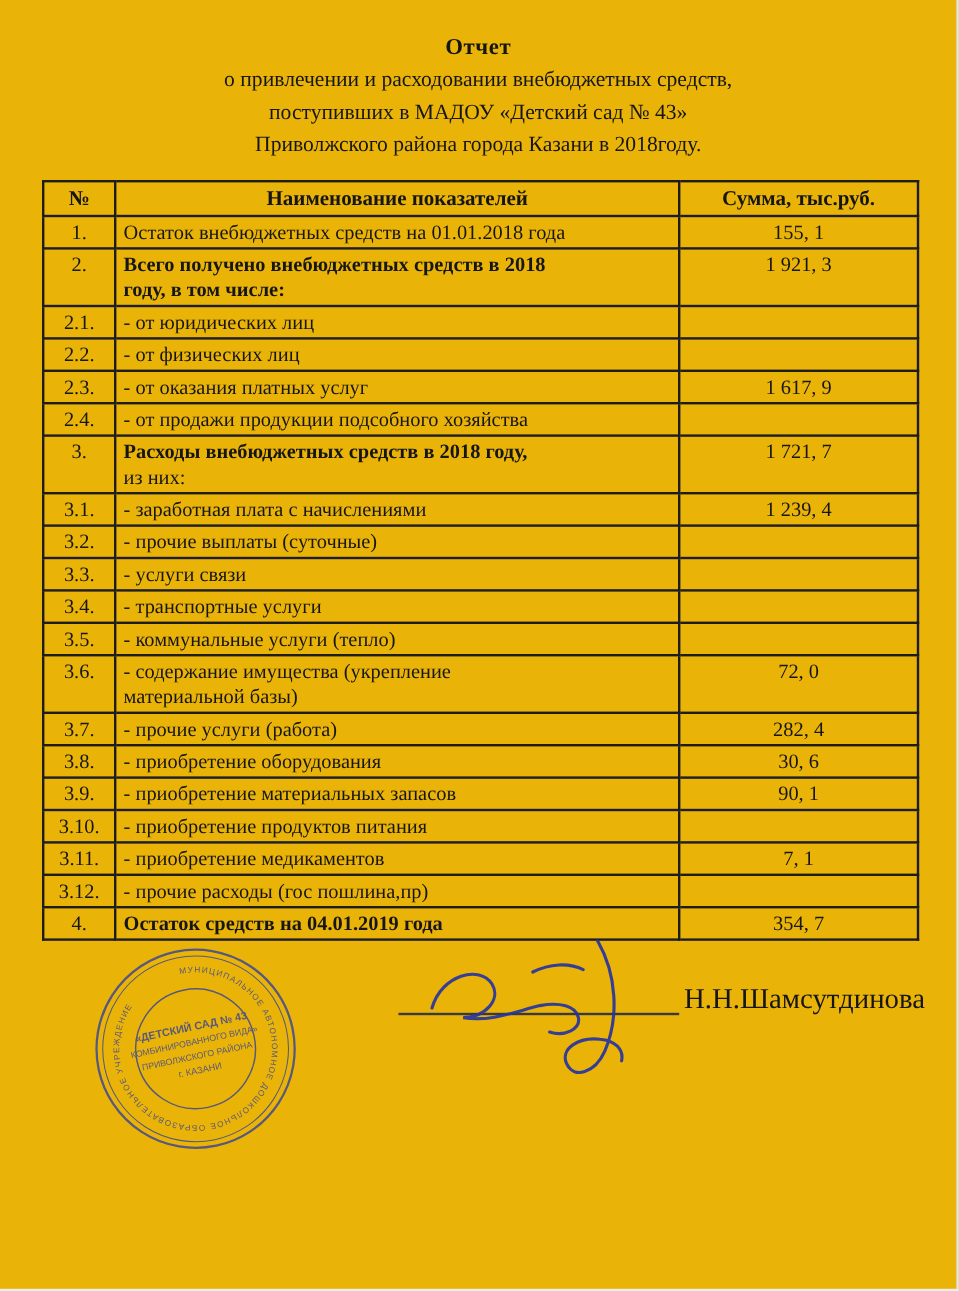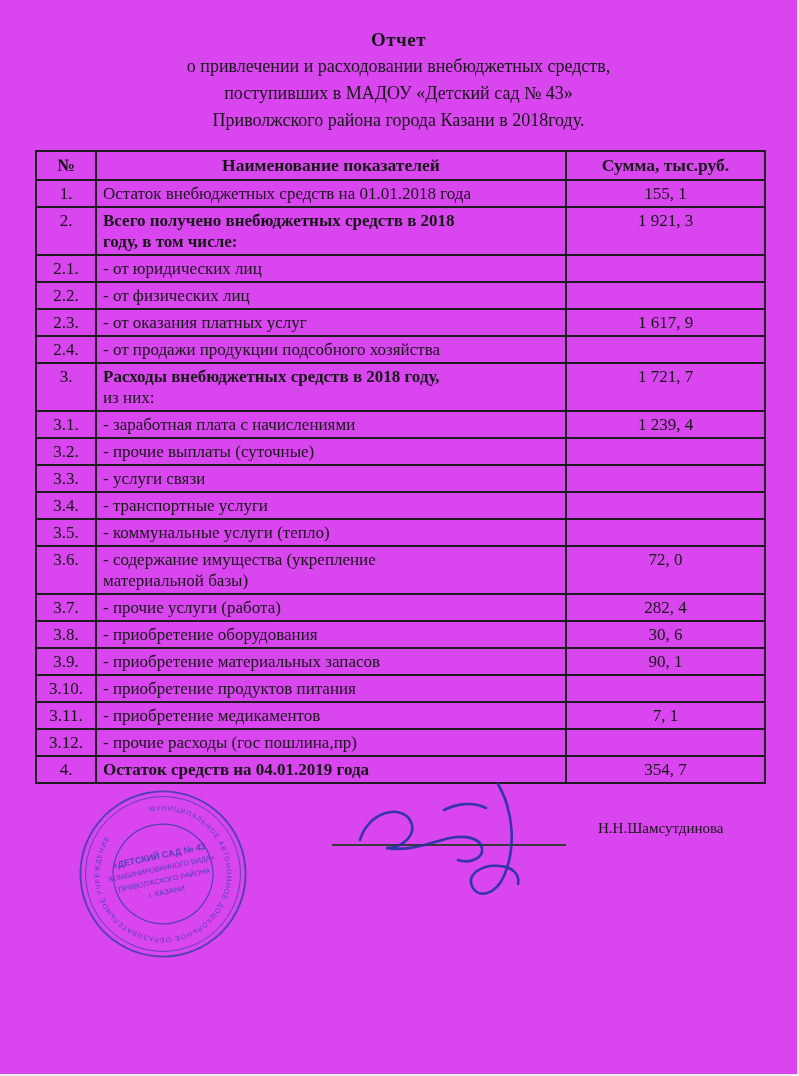--- a/index.html
+++ b/index.html
@@ -1,20 +1,20 @@
 <!DOCTYPE html>
 <html><head>
 <meta charset="utf-8">
 <style>
   html, body { margin: 0; padding: 0; background: #ffffff; }
   .page {
     position: relative;
     width: 799px;
     height: 1076px;
-    background: #d946ef;
+    background: #eab308;
     font-family: "Liberation Serif", serif;
     color: #161616;
     overflow: hidden;
     border-right: 2px solid #e4e4e4;
     border-bottom: 2px solid #efefef;
     box-sizing: border-box;
   }
   .doc-header {
     position: absolute;
     top: 26px;
@@ -53,22 +53,22 @@
   .signatory-label {
     position: absolute; left: 90px; top: 820px;
     font-size: 18.5px; white-space: nowrap;
   }
   .signature-line {
     position: absolute; left: 332px; top: 844px;
     width: 234px; height: 0;
     border-bottom: 2px solid #3a3a3a;
   }
   .signatory-name {
-    position: absolute; left: 598px; top: 820px;
-    font-size: 15px; white-space: nowrap;
+    position: absolute; left: 570px; top: 820px;
+    font-size: 24px; white-space: nowrap;
   }
   .signature-svg {
     position: absolute; left: 348px; top: 778px;
     width: 200px; height: 130px;
   }
   .stamp-svg {
     position: absolute; left: 72px; top: 788px;
     width: 182px; height: 172px;
     transform: rotate(-12deg);
     opacity: .78;

